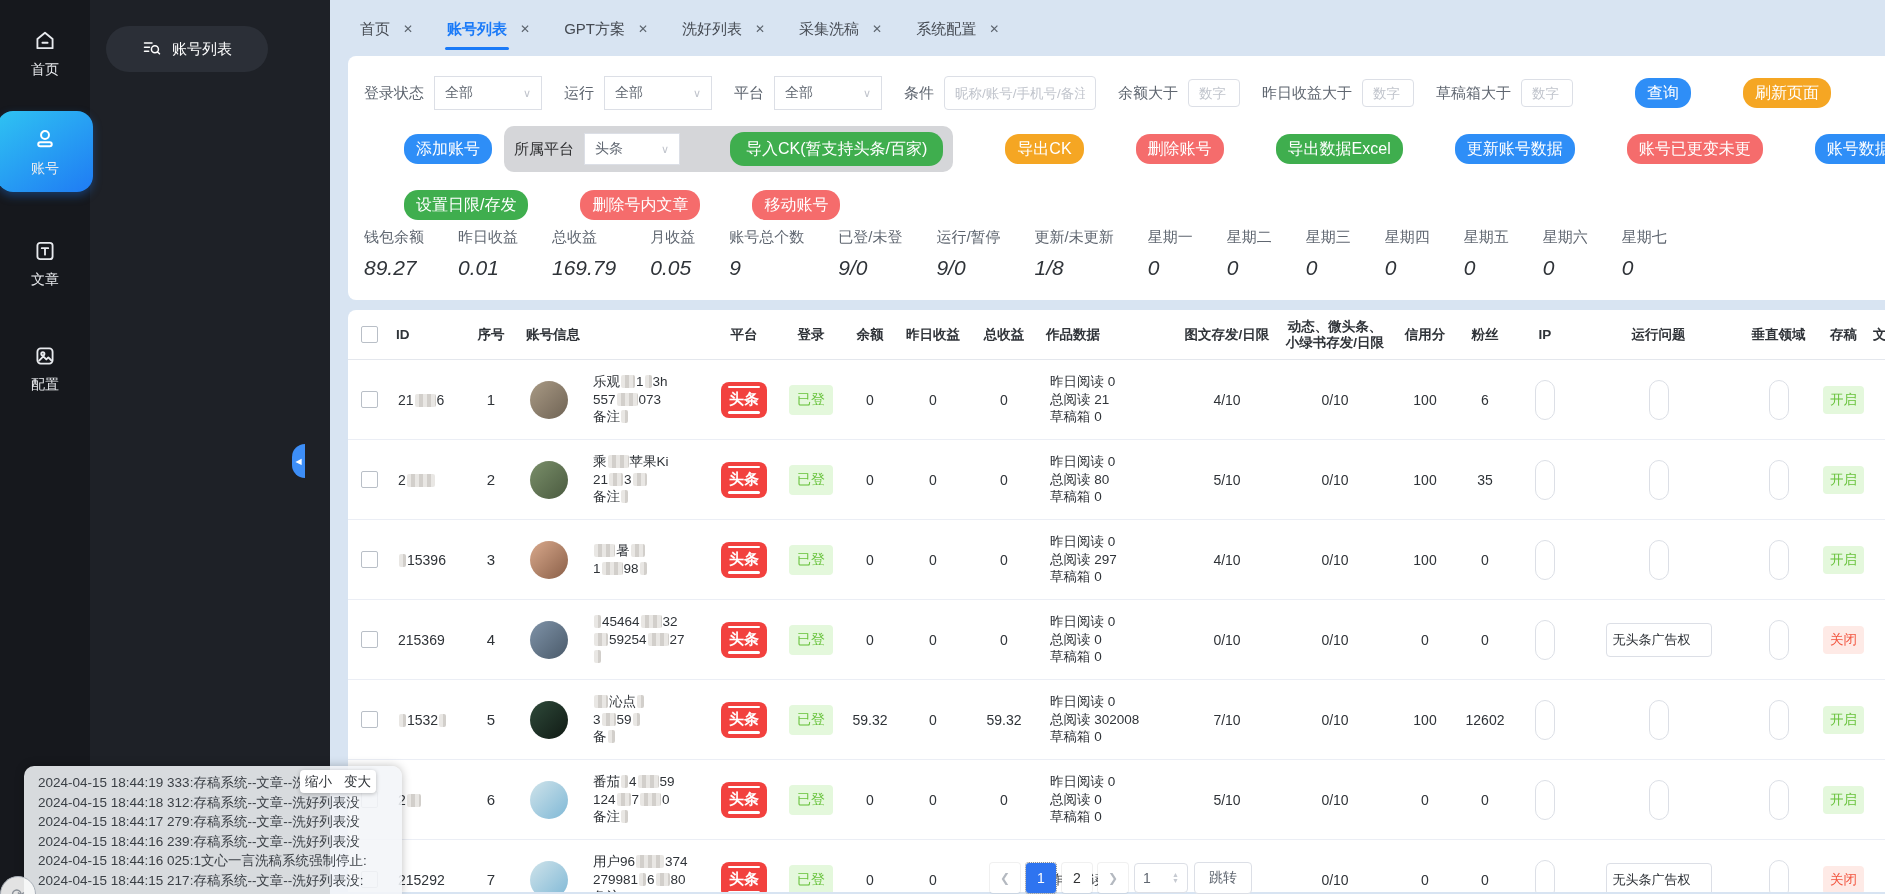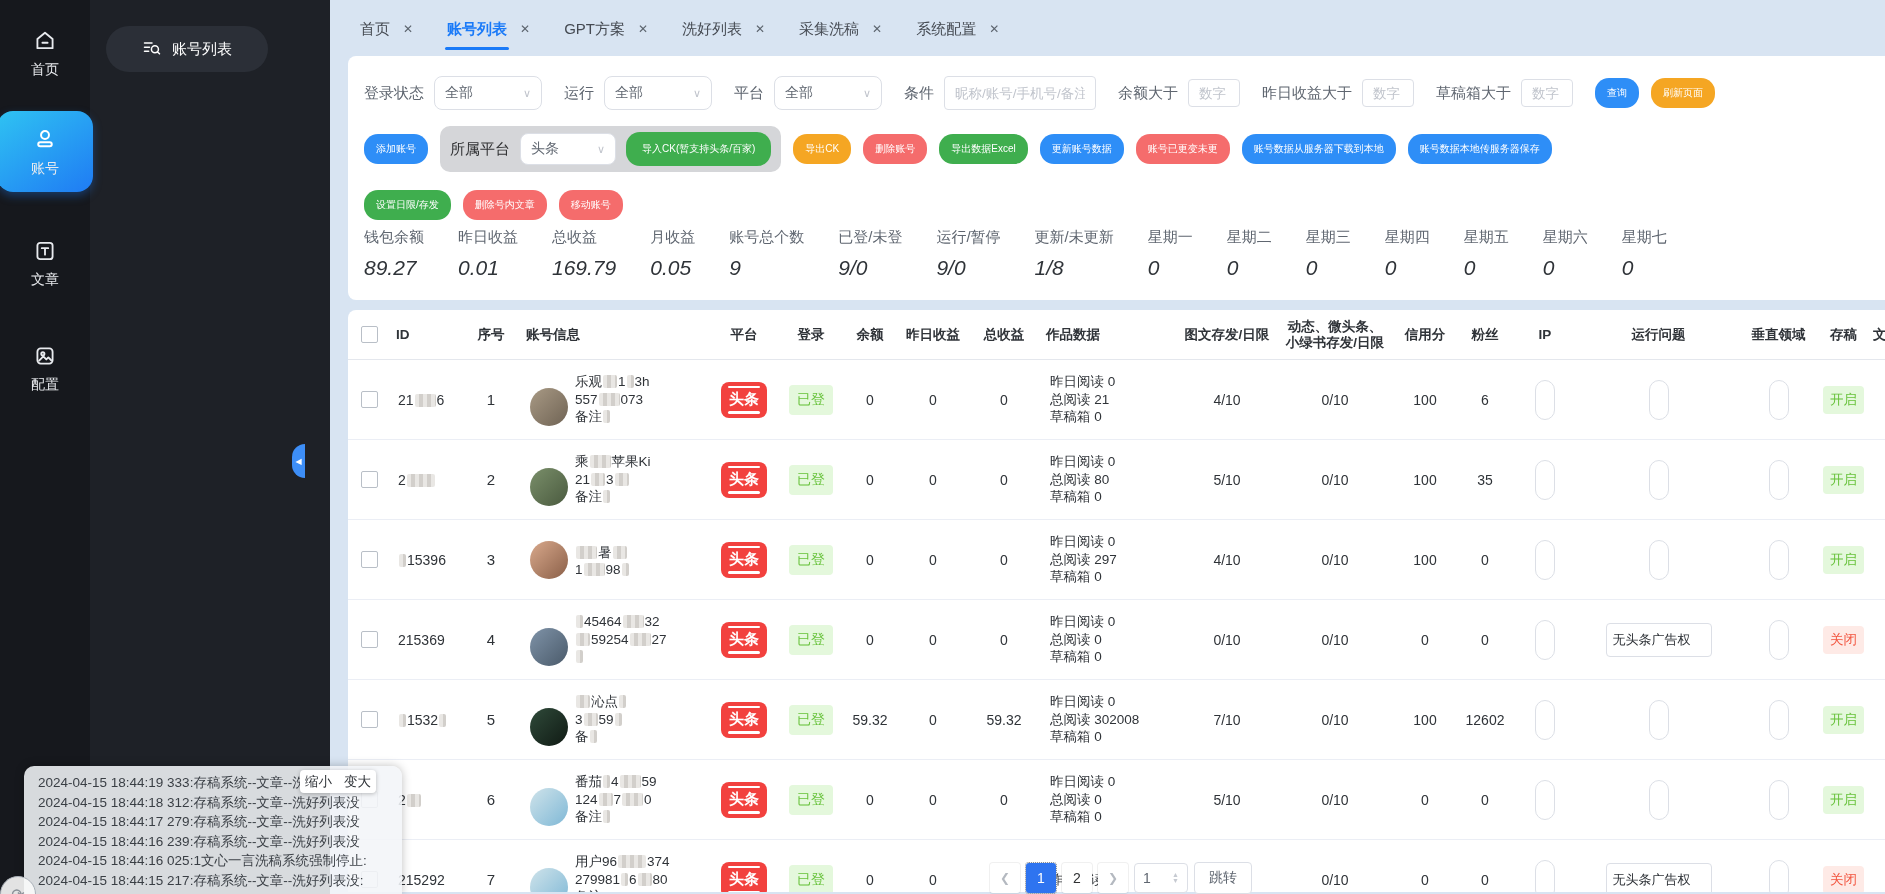--- a/index.html
+++ b/index.html
@@ -36,31 +36,31 @@
   .tab[data-state="active"] .tab-label{color:#1a7af8;font-weight:700;}
   .tab[data-state="active"] .tab-label::after{content:"";position:absolute;left:-2px;right:-2px;
         bottom:-11px;height:3px;background:#1a7af8;border-radius:2px;}
   .tab .close{font-size:12px;color:#5c646e;}
   
   .card1{margin-top:12px;background:#fff;border-radius:8px 0 0 8px;height:244px;box-sizing:border-box;
         padding:14px 10px 10px 16px;overflow:hidden;}
   .frow{display:flex;align-items:center;margin-top:6px;}
   .fgroup{display:flex;align-items:center;margin-right:22px;}
   .flabel{font-size:15px;color:#5f6670;margin-right:10px;white-space:nowrap;}
-  .selectbox{width:108px;height:34px;border:1px solid #dcdfe6;border-radius:8px;background:#fff;
+  .selectbox{width:108px;height:34px;border:1px solid #dcdfe6;border-radius:0;background:#fff;
         display:flex;align-items:center;justify-content:space-between;padding:12px 10px;box-sizing:border-box;
         color:#5f6670;font-size:14px;}
   .selectbox .chev{color:#c0c4cc;font-size:11px;}
   .tinput{height:34px;border:1px solid #dcdfe6;border-radius:4px;padding:0 10px;font-size:13.5px;
         color:#303133;box-sizing:border-box;font-family:"Liberation Sans",sans-serif;}
   .tinput::placeholder{color:#c0c4cc;}
   .cond{width:152px;}
   .num{width:52px;height:28px;}
-  .btn{border:none;border-radius:14px;height:30px;padding:0 12px;font-size:10px;color:#fff;
-        font-family:"Liberation Sans",sans-serif;white-space:nowrap;}
+  .btn{border:none;border-radius:14px;height:30px;padding:0 12px;font-size:16px;color:#fff;
+        font-family:"Liberation Sans",sans-serif;white-space:nowrap;margin-left:40px;}
   .btn[data-color="blue"]{background:#2e8ef7;}
   .btn[data-color="green"]{background:#3fae4e;}
   .btn[data-color="yellow"]{background:#f5a623;}
   .btn[data-color="red"]{background:#f56c6c;}
   .actrow1{display:flex;align-items:center;margin-top:16px;gap:12px;}
   .pgroup{background:#d5d6d9;border-radius:10px;display:flex;align-items:center;gap:10px;
         padding:6px 10px;}
   .pgroup .flabel{color:#303133;margin-right:0;}
   .pgroup .selectbox{width:96px;height:32px;}
   .import-btn{height:34px;padding:0 16px;}
@@ -74,21 +74,21 @@
   .tablecard{margin-top:10px;background:#fff;border-radius:8px 0 0 0;height:582px;overflow:hidden;position:relative;}
   table{border-collapse:collapse;table-layout:fixed;width:1537px;}
   th{height:42px;font-size:13.5px;font-weight:700;color:#2f3338;border-bottom:1px solid #e4e7ed;
      text-align:center;white-space:pre-line;line-height:16px;overflow:hidden;padding:0 2px;box-sizing:border-box;}
   th[data-align="left"]{text-align:left;padding-left:6px;}
   td{height:80px;border-bottom:1px solid #ebeef5;font-size:14px;color:#2f3338;text-align:center;
      vertical-align:middle;overflow:hidden;padding:0 2px;box-sizing:border-box;}
   .cb{width:15px;height:15px;border:1px solid #b9bfc7;border-radius:2px;background:#fff;margin:0 auto;}
   td.tleft{text-align:left;padding-left:8px;}
   .lines{white-space:pre-line;font-size:13.5px;line-height:17.5px;text-align:left;}
-  .info-wrap{display:flex;align-items:flex-end;gap:7px;padding-left:8px;}
+  .info-wrap{display:flex;align-items:center;gap:25px;padding-left:8px;}
   .avatar{width:38px;height:38px;border-radius:50%;flex:0 0 38px;}
   .badge-tt{display:inline-flex;align-items:center;justify-content:center;width:46px;height:36px;
      background:#f2413e;color:#fff;font-weight:700;font-size:15px;border-radius:8px;position:relative;}
   .badge-tt::before{content:"";position:absolute;left:7px;right:7px;top:4px;height:2.5px;background:#fff;border-radius:2px;}
   .badge-tt::after{content:"";position:absolute;left:7px;right:7px;bottom:4px;height:2.5px;background:#fff;border-radius:2px;}
   .badge-login{display:inline-block;background:#e4f8dc;color:#67c23a;font-size:14px;
      padding:6px 8px;border-radius:4px;}
   .badge-state{display:inline-block;font-size:13.5px;padding:5px 7px;border-radius:4px;}
   .badge-state[data-state="on"]{background:#e4f8dc;color:#67c23a;}
   .badge-state[data-state="off"]{background:#feeae6;color:#f2553f;}

